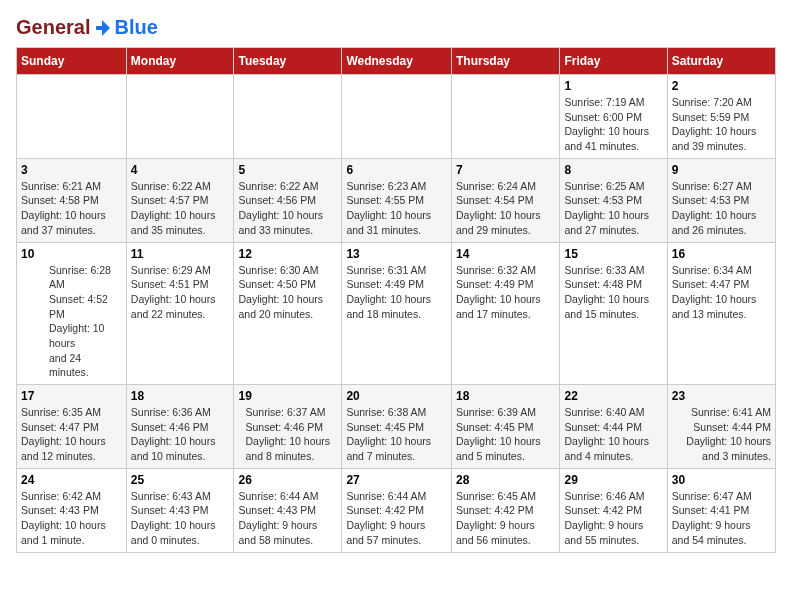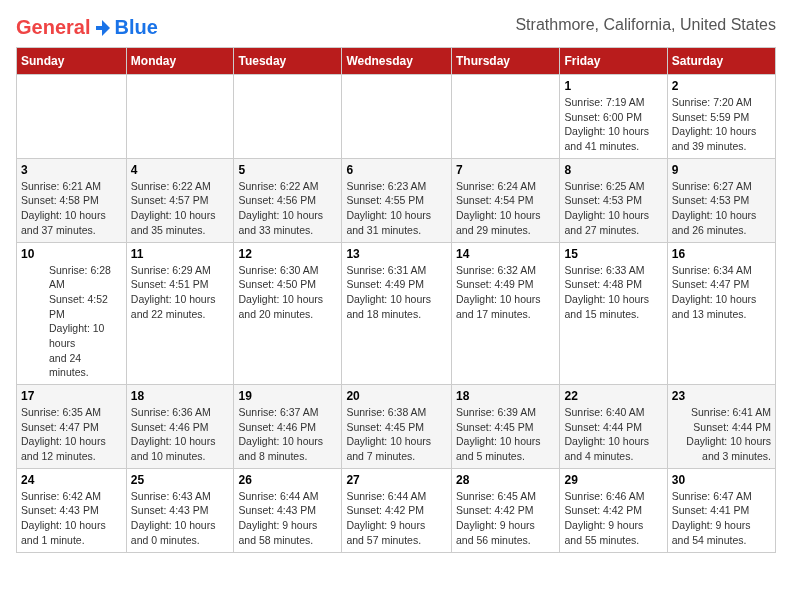--- a/index.html
+++ b/index.html
@@ -21,21 +21,21 @@
       flex-direction: column;
       align-items: flex-start;
     }
     .logo-text {
       display: flex;
       align-items: center;
       font-size: 20px;
       font-weight: bold;
       color: #333;
     }
-    .logo-general { color: #ef4444; }
+    .logo-general { color: #7f1d1d; }
     .logo-blue { color: #1a73e8; }
     .logo-icon {
       width: 20px;
       height: 20px;
       margin: 0 2px;
     }
     .title-block {
       text-align: right;
     }
     .month-title {
@@ -92,21 +92,20 @@
   <div class="logo">
     <div class="logo-text">
       <span class="logo-general">General</span>
       <svg class="logo-icon" viewBox="0 0 20 20">
         <path d="M10 2 L18 10 L10 18 L10 12 L4 12 L4 8 L10 8 Z" fill="#1a73e8"></path>
       </svg>
       <span class="logo-blue">Blue</span>
     </div>
   </div>
   <div class="title-block">
-    <div class="subtitle">Strathmore, California, United States</div>
   </div>
 </div>
 
 <table class="calendar">
   <thead>
     <tr>
     <th>Sunday</th>
         <th>Monday</th>
         <th>Tuesday</th>
         <th>Wednesday</th>
@@ -249,21 +248,21 @@
         </td>
         <td>
           <div class="day-num">18</div>
           <div class="day-info" style="white-space: pre-line;">Sunrise: 6:36 AM
 Sunset: 4:46 PM
 Daylight: 10 hours
 and 10 minutes.</div>
         </td>
         <td>
           <div class="day-num">19</div>
-          <div class="day-info" style="white-space: pre-line;">Sunrise: 6:37 AM
+          <div class="day-info" style="white-space: pre-line; margin-left: 7px;">Sunrise: 6:37 AM
 Sunset: 4:46 PM
 Daylight: 10 hours
 and 8 minutes.</div>
         </td>
         <td>
           <div class="day-num">20</div>
           <div class="day-info" style="white-space: pre-line;">Sunrise: 6:38 AM
 Sunset: 4:45 PM
 Daylight: 10 hours
 and 7 minutes.</div>

